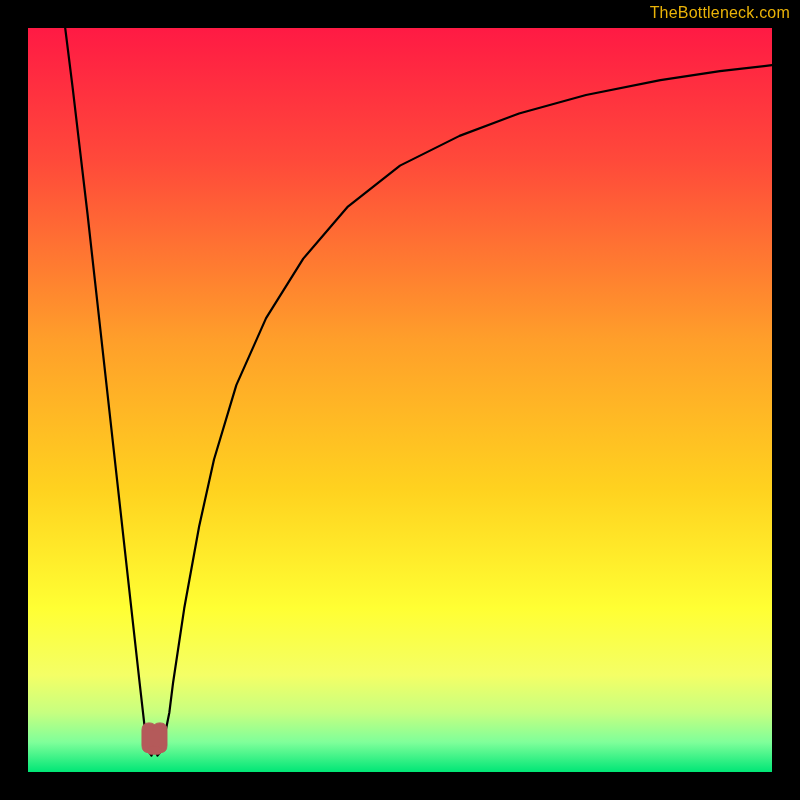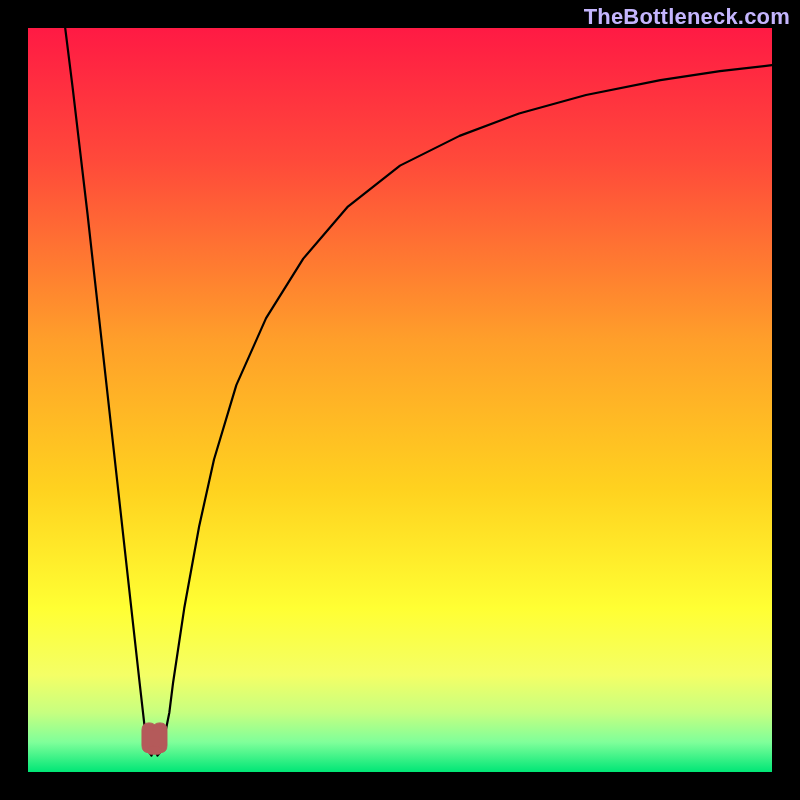--- a/index.html
+++ b/index.html
@@ -20,23 +20,23 @@
     position: absolute;
     left: 28px;
     top: 28px;
     width: 744px;
     height: 744px;
   }
   .watermark {
     position: absolute;
     top: 4px;
     right: 10px;
-    color: #c4b5fd;
-    font-size: 22px;
-    font-weight: 700;
+    color: #eab308;
+    font-size: 16px;
+    font-weight: 400;
     letter-spacing: 0.2px;
     z-index: 10;
   }
   svg { display: block; }
 </style>
 </head>
 <body>
 
 <div class="frame">
 

